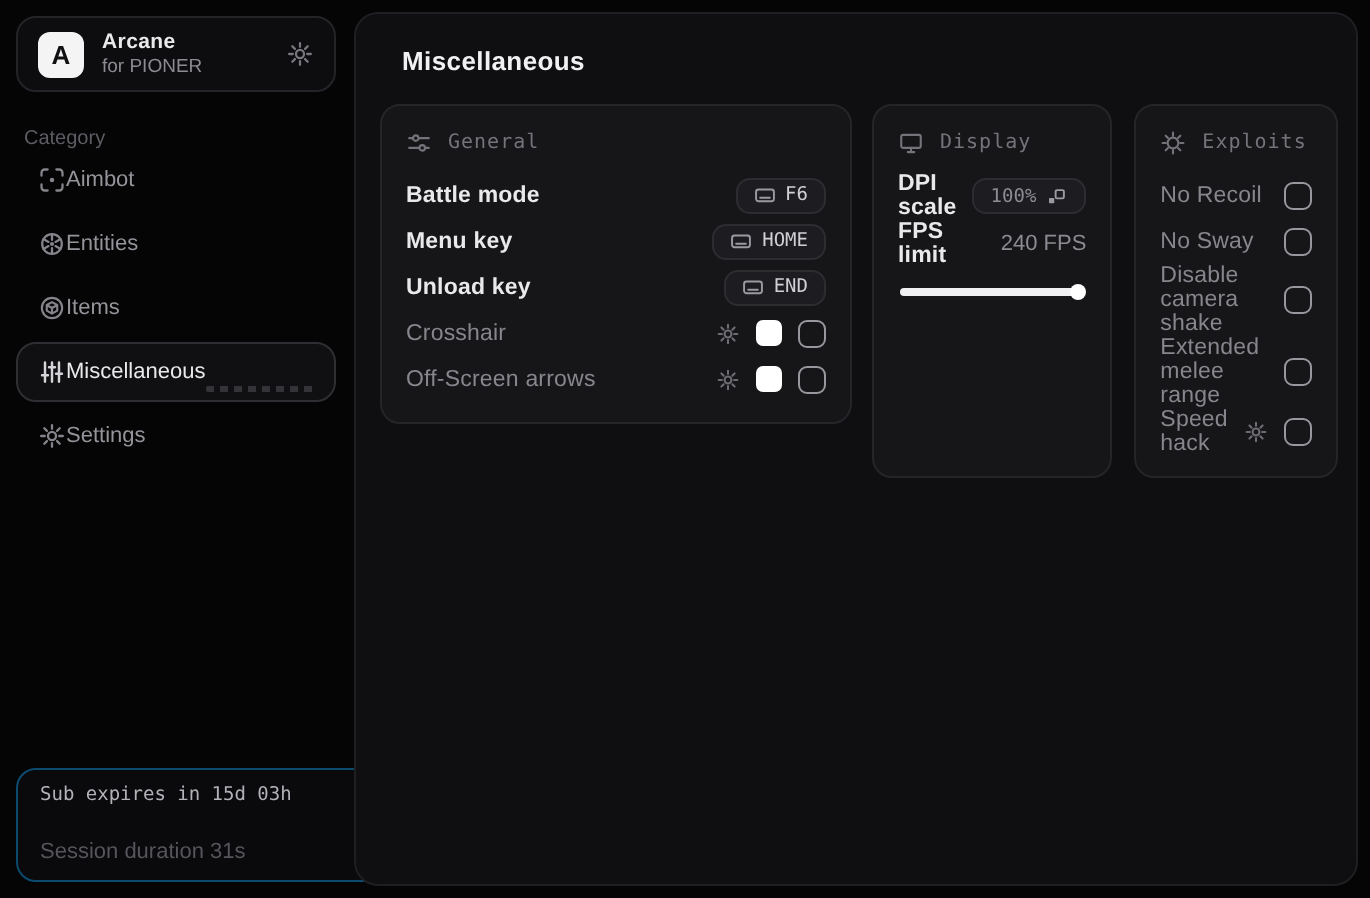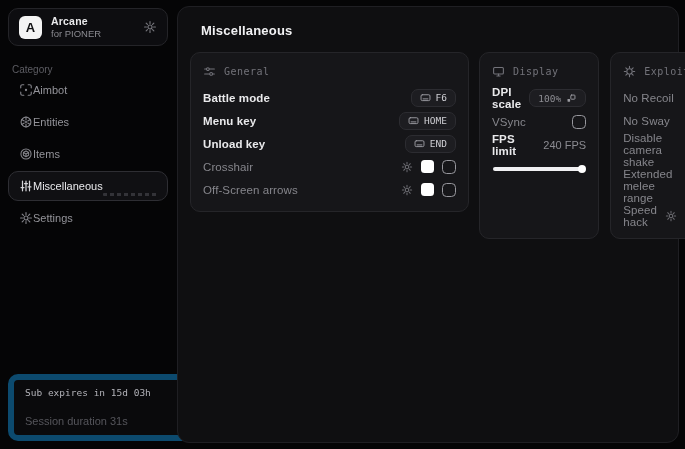--- a/index.html
+++ b/index.html
@@ -44,36 +44,36 @@
   .nav-item.selected { border-color:#2e2e33; background:#101013; color:#e9e9ec; }
   .nav-item.selected .nv-icon { color:#d5d5d9; }
   .nav-dashes {
     position:absolute; right:10px; bottom:4px; width:54px; height:3px;
     background:repeating-linear-gradient(90deg,#333338 0 4px,transparent 4px 7px);
     border-radius:1px;
   }
 
   .sb-footer {
     position:absolute; left:8px; bottom:8px; width:192px;
-    border:6px solid #0c4a6e; background:#0a0a0c;
+    border:1px solid #0c4a6e; background:#0a0a0c;
     border-radius:10px; padding:7px 11px 8px 11px;
   }
   .sub-expires { font-family:"DejaVu Sans Mono", monospace; font-size:9.5px; color:#b2b2b8; }
   .session-duration { margin-top:17px; font-size:11px; color:#55555b; }
 
   
   .main {
     position:absolute; left:177px; top:6px; width:502px; height:437px;
     background:#0f0f11; border:1px solid #1f1f23; border-radius:12px;
     padding:14px 12px;
   }
   .main-title { margin:2px 0 14px 11px; font-size:13px; font-weight:700; color:#f1f1f3; letter-spacing:.2px; }
 
   .columns { display:flex; gap:10px; align-items:flex-start; }
-  .col-left  { width:279px; flex:0 0 auto; display:flex; flex-direction:column; gap:11px; }
+  .col-left  { width:236px; flex:0 0 auto; display:flex; flex-direction:column; gap:11px; }
   .col-right { flex:1; display:flex; flex-direction:row; gap:11px; }
 
   .card {
     background:#161619; border:1px solid #252529; border-radius:10px;
     padding:9px 12px 10px 12px;
   }
   .card-header {
     display:flex; align-items:center; gap:8px;
     margin:3px 0 8px 0;
     color:#73737a; font-family:"DejaVu Sans Mono", monospace; font-size:10px; letter-spacing:.5px;
@@ -303,24 +303,20 @@
               <span>100%</span>
               <span class="scale-icon">
                 <svg width="11" height="11" viewBox="0 0 16 16" fill="none" stroke="currentColor" stroke-width="1.4" stroke-linecap="round">
                   <rect x="7" y="3" width="6" height="6" rx="1"></rect>
                   <rect x="2.2" y="8.8" width="3.8" height="3.8" rx="0.6" fill="currentColor" stroke="none"></rect>
                 </svg>
               </span>
             </span>
           </div>
 
-          <div class="row">
-            <span class="row-label dim">VSync</span>
-            <span class="checkbox"></span>
-          </div>
 
           <div class="row">
             <span class="row-label">FPS limit</span>
             <span class="value-text">240 FPS</span>
           </div>
 
           <div class="slider">
             <span class="slider-track"></span>
             <span class="slider-thumb"></span>
           </div>

